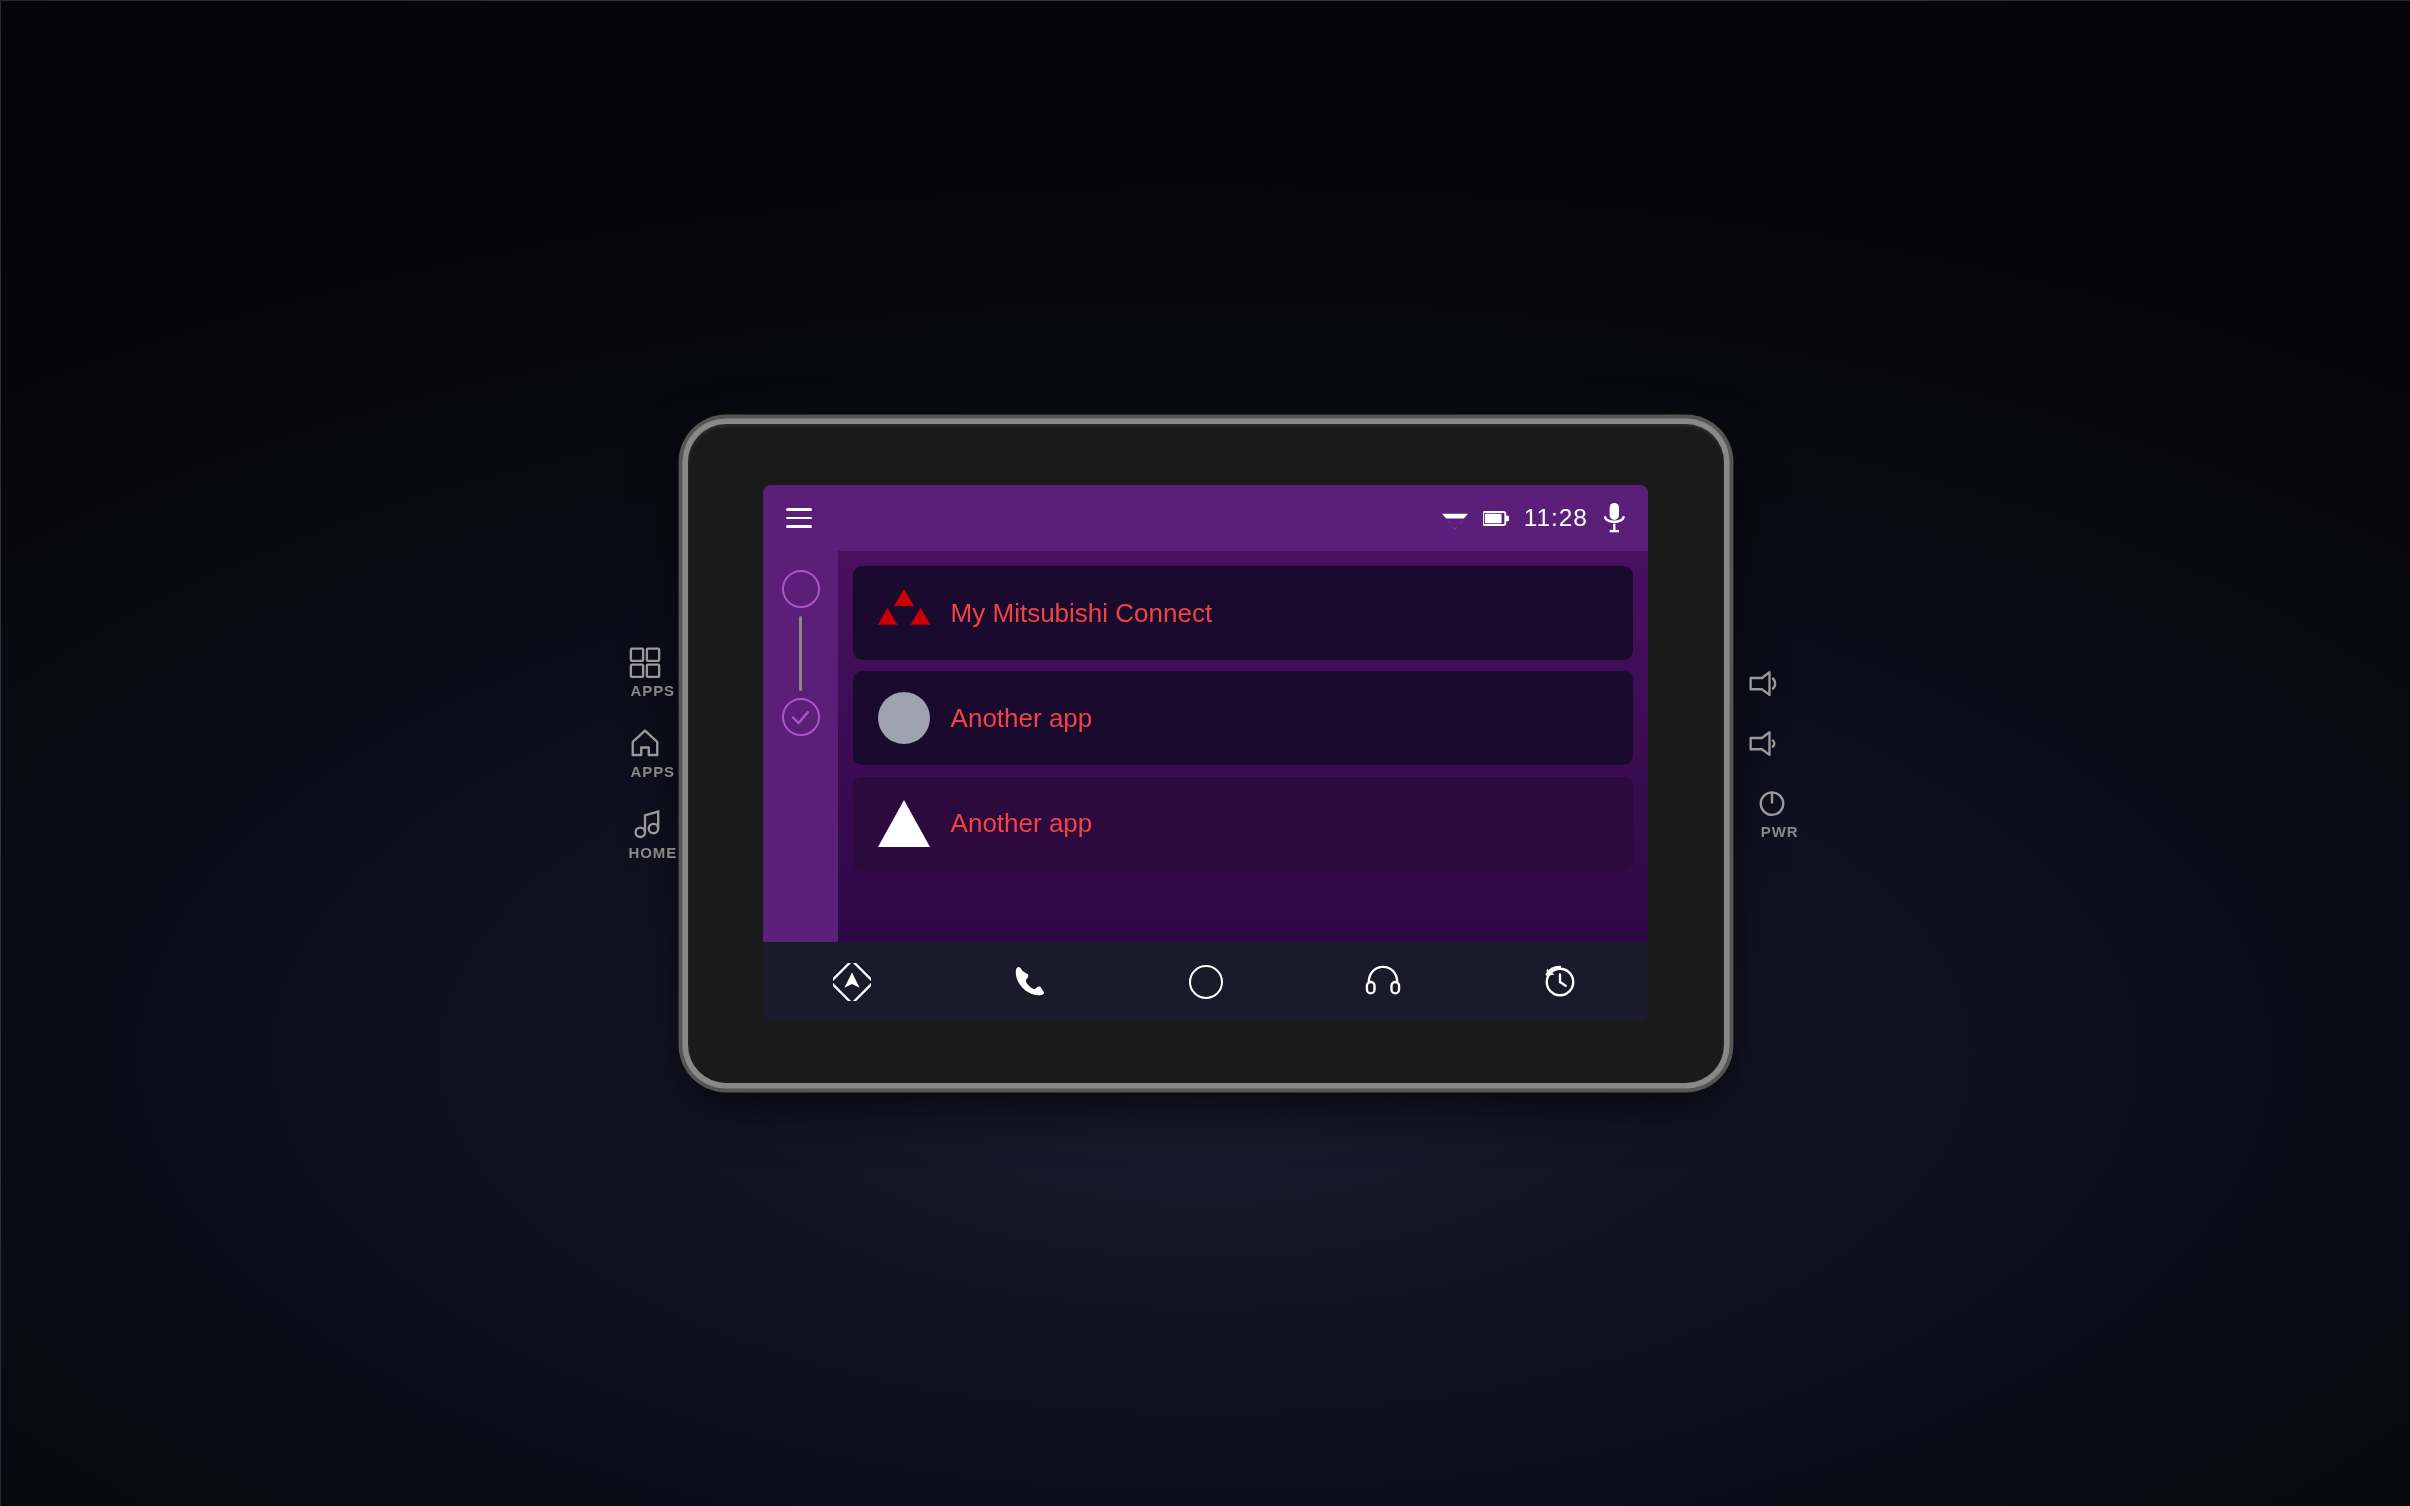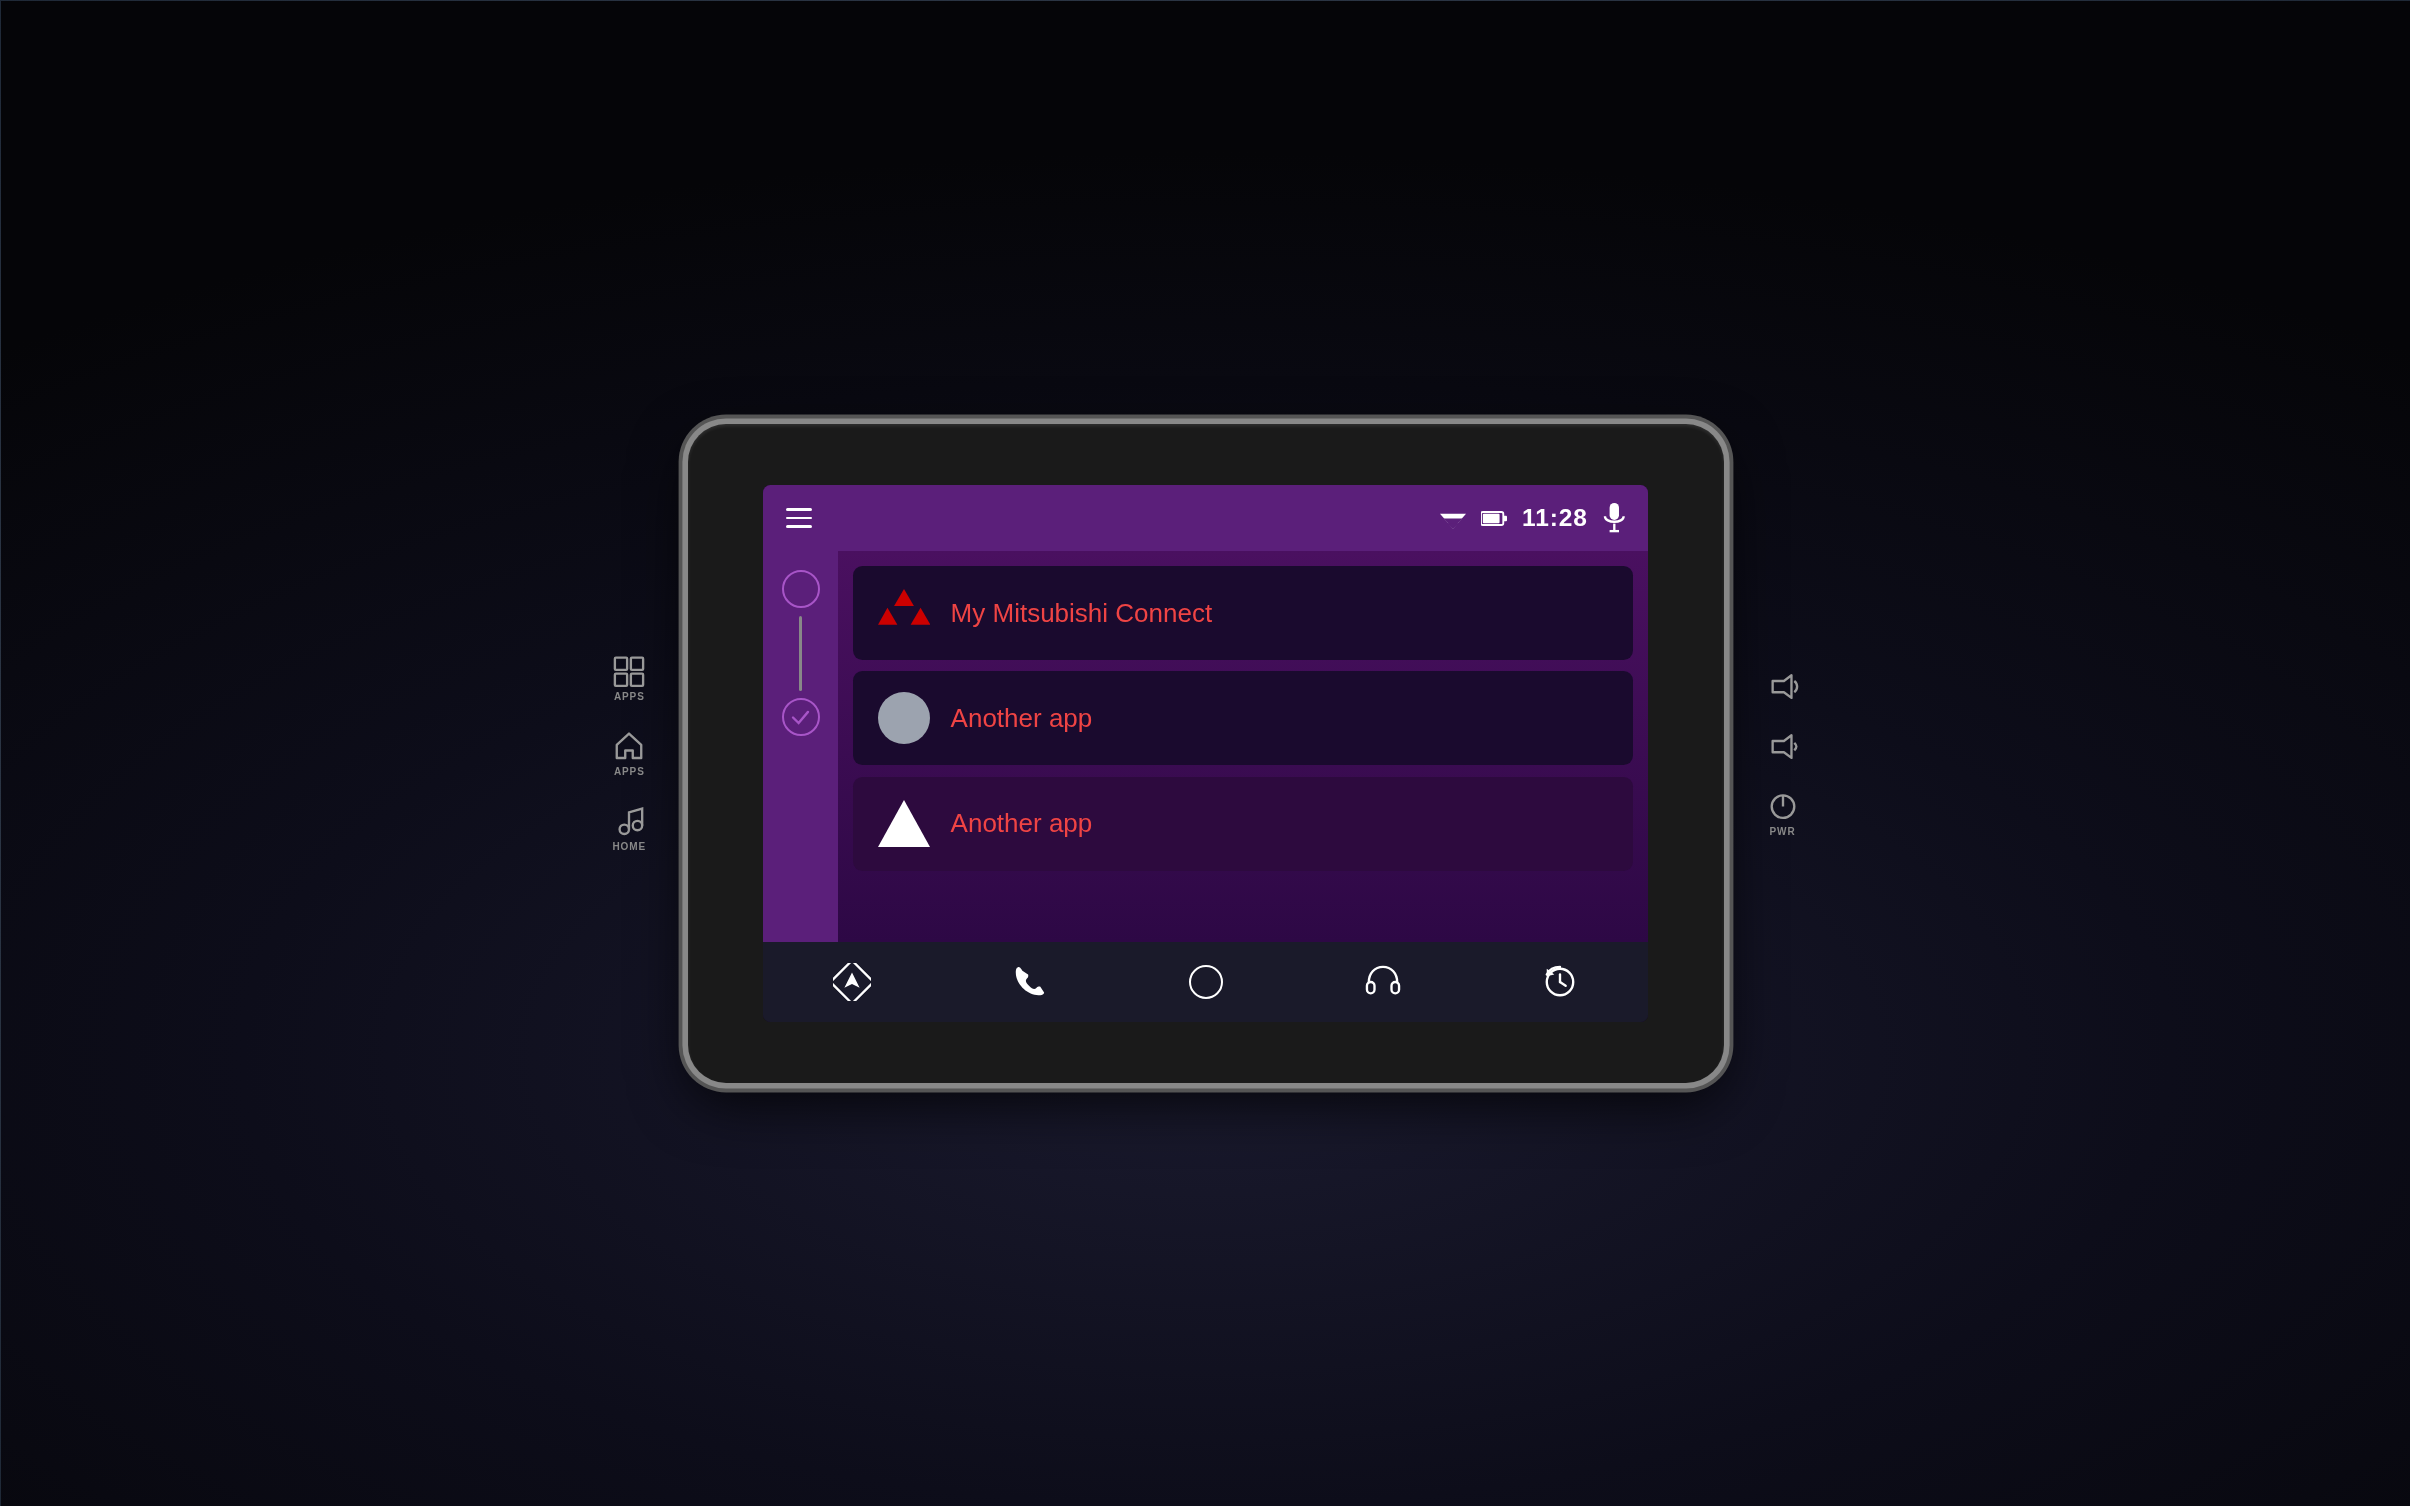--- a/index.html
+++ b/index.html
@@ -67,24 +67,25 @@
     .side-btn {
       display: flex;
       flex-direction: column;
       align-items: center;
       gap: 3.8px;
       color: #aaa;
       cursor: pointer;
     }
 
     .side-btn-label {
-      font-size: 10px;
+      font-size: 15px;
       color: #888;
       letter-spacing: 0.9px;
       font-weight: bold;
+      margin-left: 16px;
     }
 
     .screen-inner {
       width: 885px;
       height: 537px;
       background: #1a0a2e;
       border-radius: 7.5px;
       overflow: hidden;
       display: flex;
       flex-direction: column;
@@ -118,21 +119,21 @@
 
     .header-right {
       display: flex;
       align-items: center;
       gap: 15px;
     }
 
     .time-display {
       color: white;
       font-size: 24.5px;
-      font-weight: 700;
+      font-weight: 400;
       letter-spacing: 0.9px;
     }
 
     
     .main-content {
       display: flex;
       flex: 1;
       overflow: hidden;
     }
 

